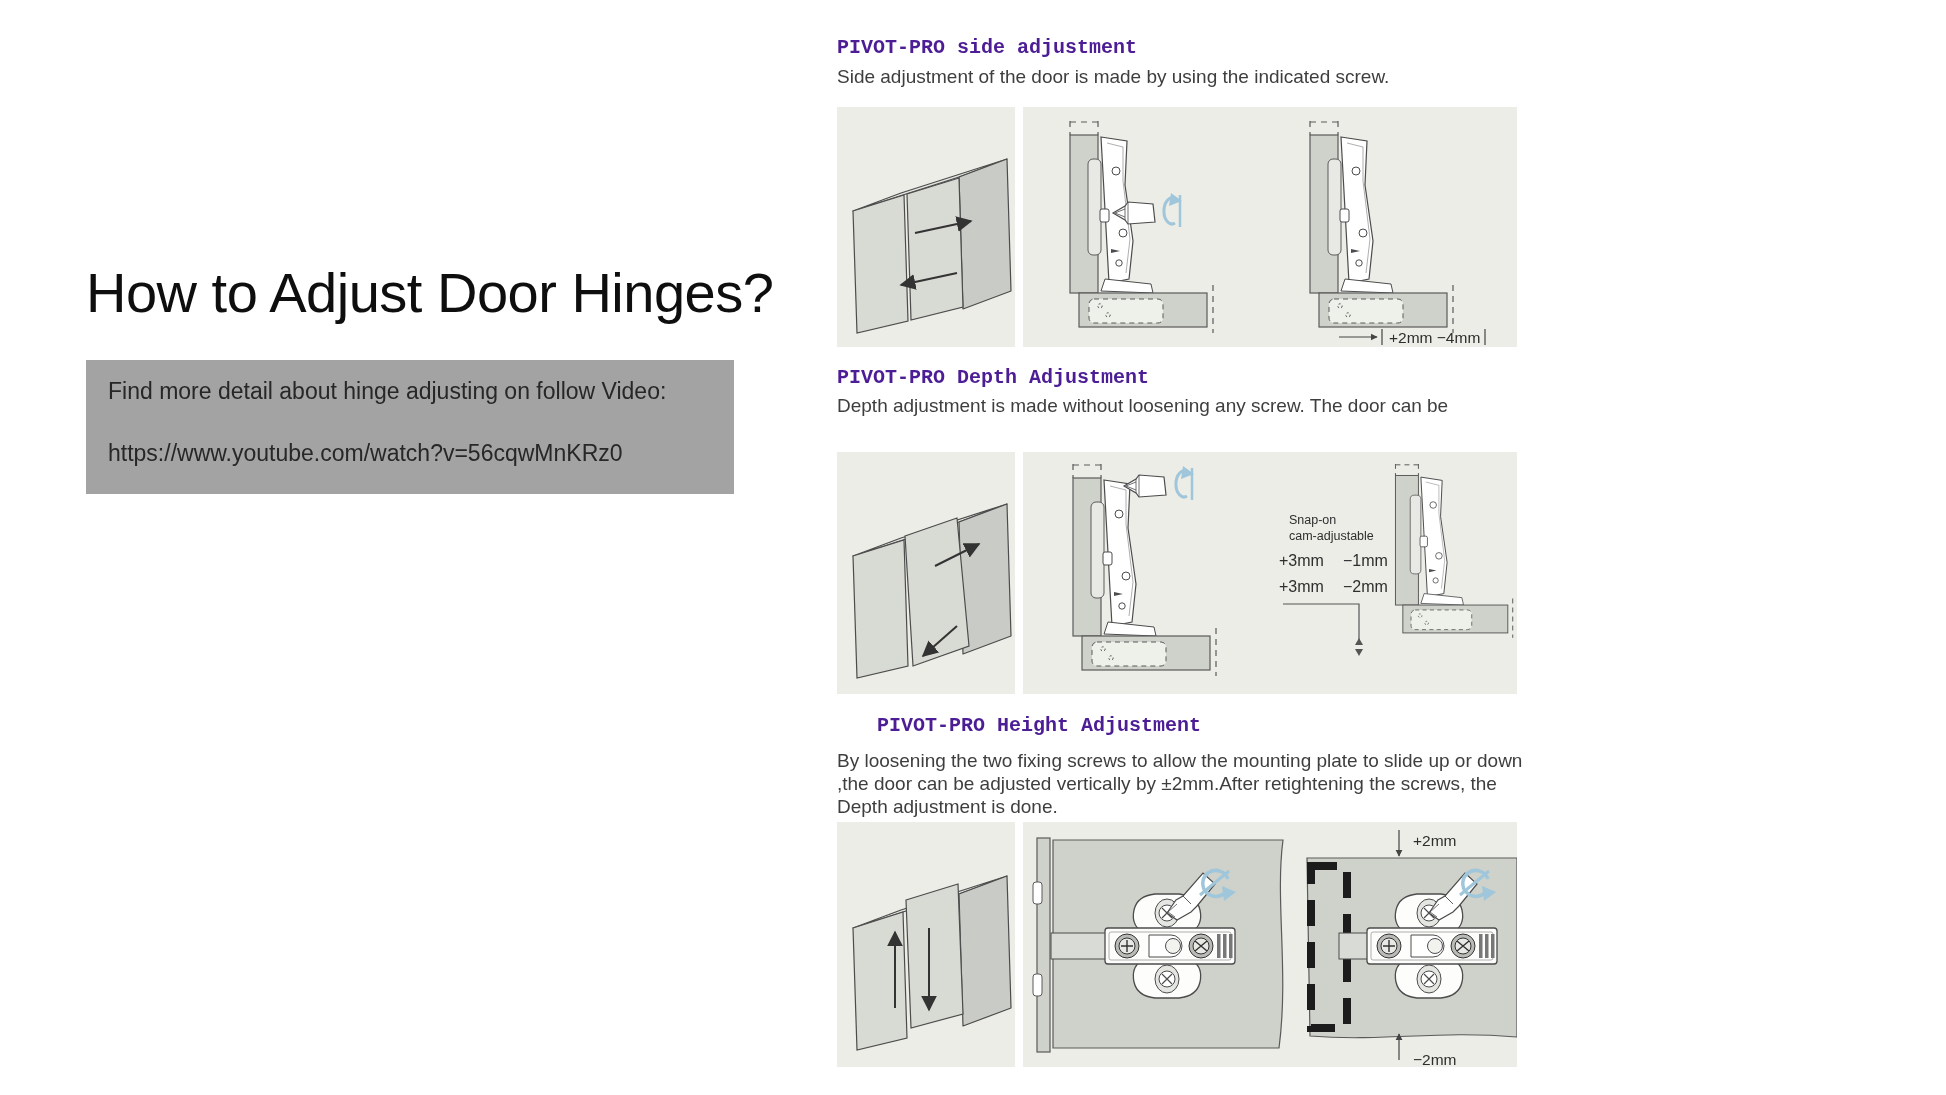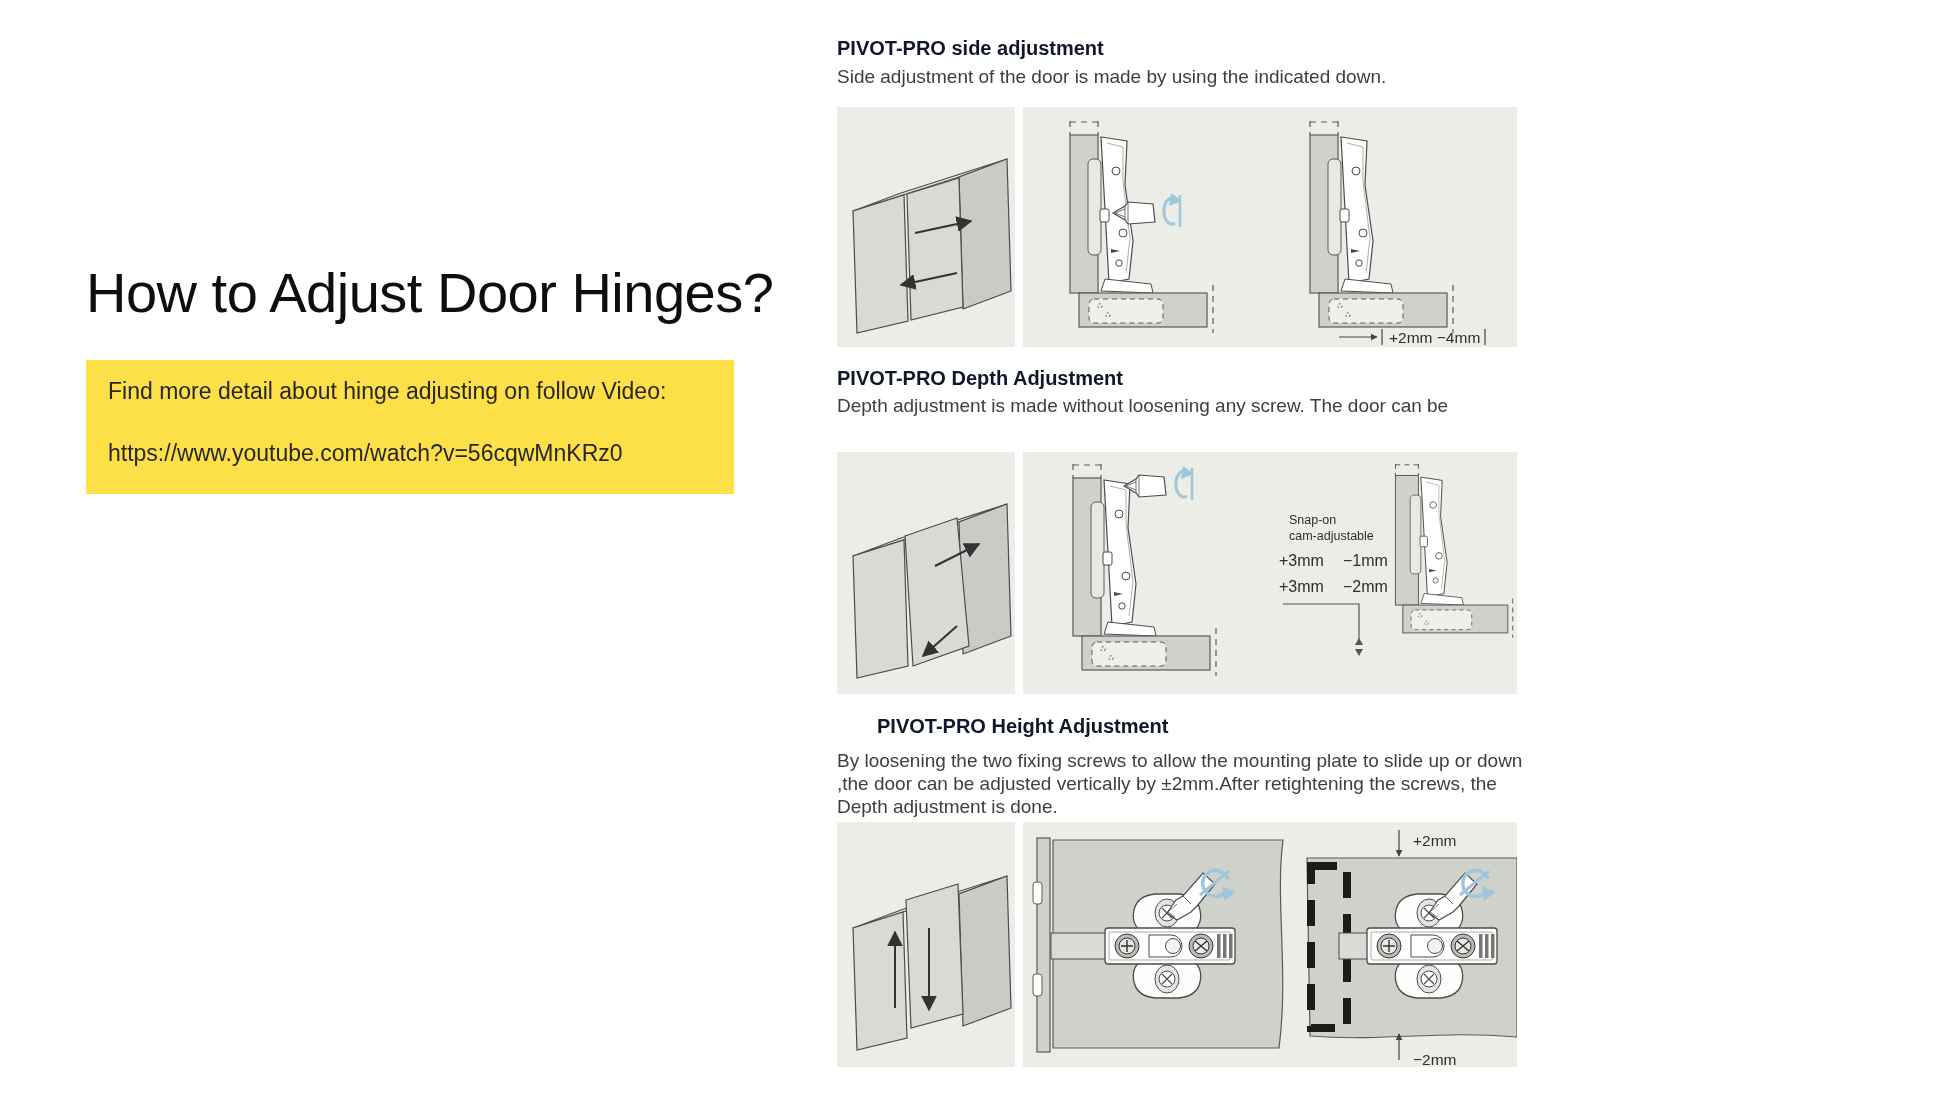--- a/index.html
+++ b/index.html
@@ -3,27 +3,27 @@
 <meta charset="utf-8">
 <style>
   html,body{margin:0;padding:0;background:#ffffff;}
   body{width:1946px;height:1095px;position:relative;overflow:hidden;
        font-family:"Liberation Sans", sans-serif;}
 
   .page-title{position:absolute;left:86px;top:222px;width:760px;
       font-size:56px;font-weight:400;color:#0e0e0e;letter-spacing:-0.5px;}
 
   .video-box{position:absolute;left:86px;top:360px;width:604px;
-      background:#fde047;color:#272727;font-size:23px;
+      background:#a3a3a3;color:#272727;font-size:23px;
       padding:18px 22px 28px 22px;}
   .video-box .vline{margin:0;line-height:26px;}
   .video-box .vurl{margin:36px 0 0 0;line-height:26px;}
 
   .rcol-block{position:absolute;left:837px;width:690px;}
-  .sec-head{font-size:20px;font-weight:700;color:#0f172a;line-height:24px;margin:0;}
+  .sec-head{font-size:20px;font-weight:700;color:#4c1d95;line-height:24px;margin:0;font-family:Liberation Mono, monospace;}
   .sec-line{font-size:19px;color:#3e3e3e;line-height:23px;margin:0;white-space:nowrap;}
 
   .fig{position:absolute;left:837px;display:block;}
 
   svg .dash{stroke:#5a5a5a;stroke-width:1.2;stroke-dasharray:6 5;fill:none;}
   svg text{font-family:"Liberation Sans", sans-serif;fill:#2e2e2e;}
   .defs-holder{position:absolute;width:0;height:0;overflow:hidden;}
 </style>
 </head>
 <body>
@@ -117,21 +117,21 @@
 
 <div class="video-box">
   <p class="vline">Find more detail about hinge adjusting on follow Video:</p>
   <p class="vurl">https://www.youtube.com/watch?v=56cqwMnKRz0</p>
 </div>
 
 <div class="rcol-block" style="top:36px;">
   <h2 class="sec-head">PIVOT-PRO side adjustment</h2>
 </div>
 <div class="rcol-block" style="top:65px;">
-  <p class="sec-line">Side adjustment of the door is made by using the indicated down.</p>
+  <p class="sec-line">Side adjustment of the door is made by using the indicated screw.</p>
 </div>
 
 <svg class="fig" style="top:107px;" width="680" height="240" viewBox="0 0 680 240">
   <rect x="0" y="0" width="178" height="240" fill="#ecede7"></rect>
   <rect x="186" y="0" width="494" height="240" fill="#ecede7"></rect>
 
   <g transform="translate(2,8)">
     <use href="#cab-shell"></use>
     <polygon points="14,96 65,80 69,206 18,218" fill="#d8dad4" stroke="#4c4c4c" stroke-width="1.2"></polygon>
     <polygon points="68,79 120,63 124,192 72,205" fill="#d8dad4" stroke="#4c4c4c" stroke-width="1.2"></polygon>

